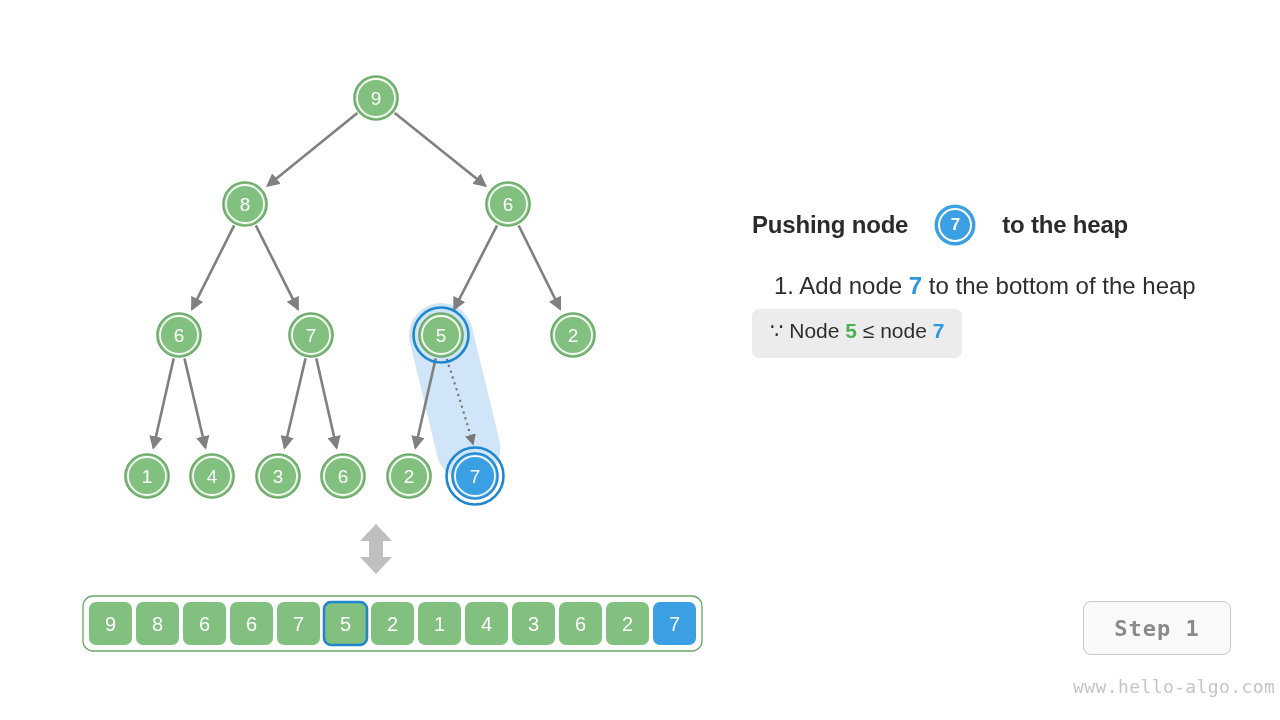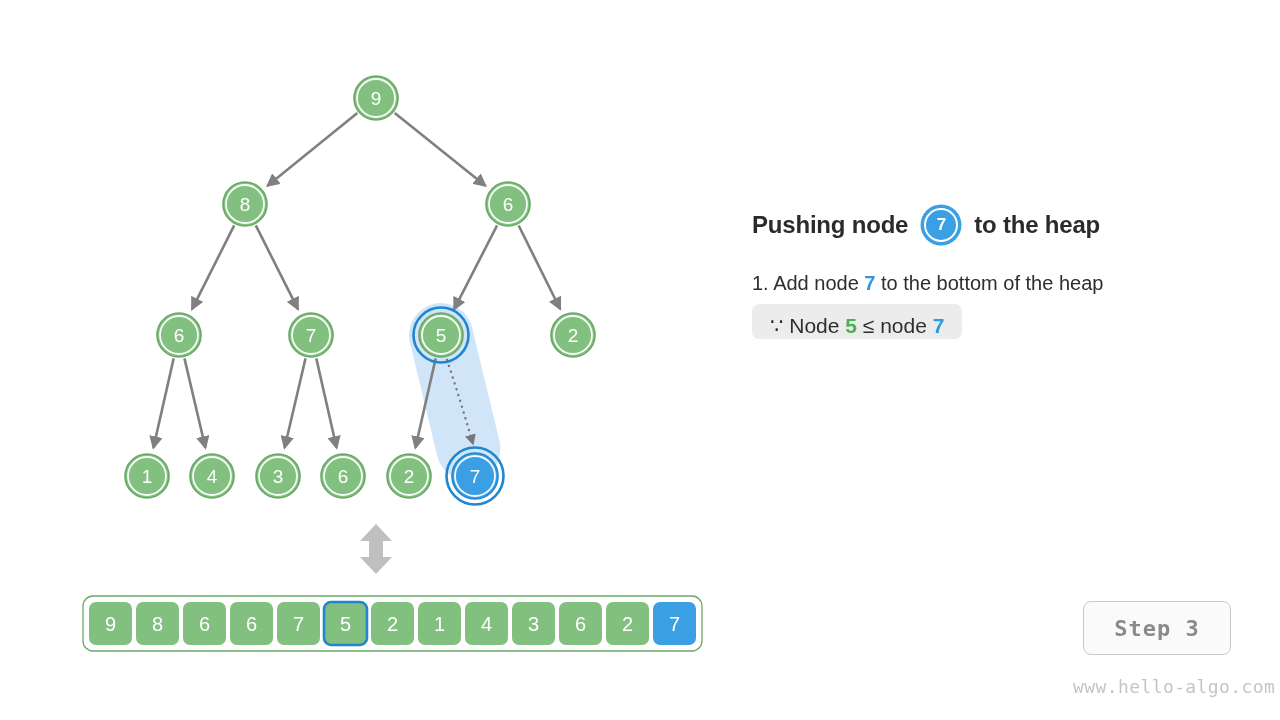--- a/index.html
+++ b/index.html
@@ -33,21 +33,21 @@
     width: 500px;
   }
 
   .panel-title {
     font-size: 24px;
     font-weight: bold;
     color: #2b2b2b;
     letter-spacing: -0.2px;
     display: flex;
     align-items: center;
-    gap: 2px;
+    gap: 16px;
     white-space: nowrap;
     height: 40px;
   }
   .panel-title .t-pre { }
   .panel-title .t-post { }
 
   .inline-badge {
     display: inline-flex;
     align-items: center;
     justify-content: center;
@@ -60,37 +60,38 @@
     font-weight: bold;
     box-shadow: 0 0 0 2px #ffffff inset, 0 0 0 3.5px #3aa0e3;
     margin: 0 14px 0 14px;
     flex: 0 0 auto;
   }
 
   .steps {
     margin-top: 26px;
   }
   .step-line {
-    font-size: 20px;
+    font-size: 24px;
     color: #2e2e2e;
     line-height: 1.25;
     white-space: nowrap;
     margin-bottom: 26px;
+    margin-left: 22px;
   }
   .step-line:last-child { margin-bottom: 0; }
 
   .hl-blue { color: #2f97e0; font-weight: bold; }
   .hl-green { color: #4caf50; font-weight: bold; }
 
   .note-box {
     display: inline-block;
     margin-top: 8px;
     background: #ececec;
     border-radius: 7px;
-    padding: 10px 18px 1px 18px;
+    padding: 10px 18px 15px 18px;
     font-size: 21px;
     color: #2e2e2e;
     white-space: nowrap;
   }
 
   
   .step-badge {
     position: absolute;
     left: 1083px;
     top: 601px;
@@ -297,14 +298,14 @@
       <span>1. Add node </span><span class="hl-blue">7</span><span> to the bottom of the heap</span>
     </div>
   </div>
 
   <div class="note-box">
     <span>∵</span><span> Node </span><span class="hl-green">5</span><span> ≤ node </span><span class="hl-blue">7</span>
   </div>
 
 </div>
 
-<div class="step-badge">Step 3</div>
+<div class="step-badge">Step 1</div>
 <div class="watermark">www.hello-algo.com</div>
 
 </body></html>

